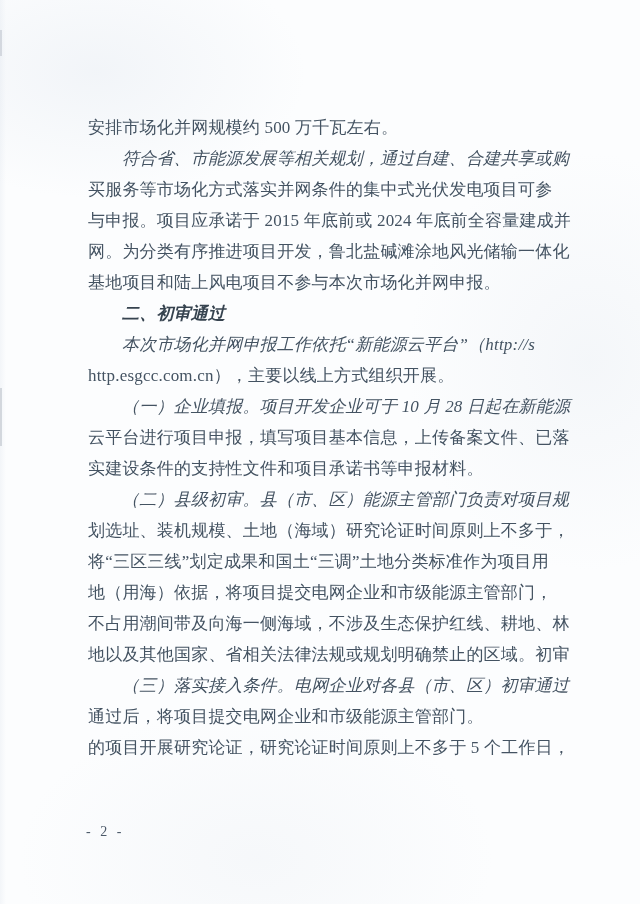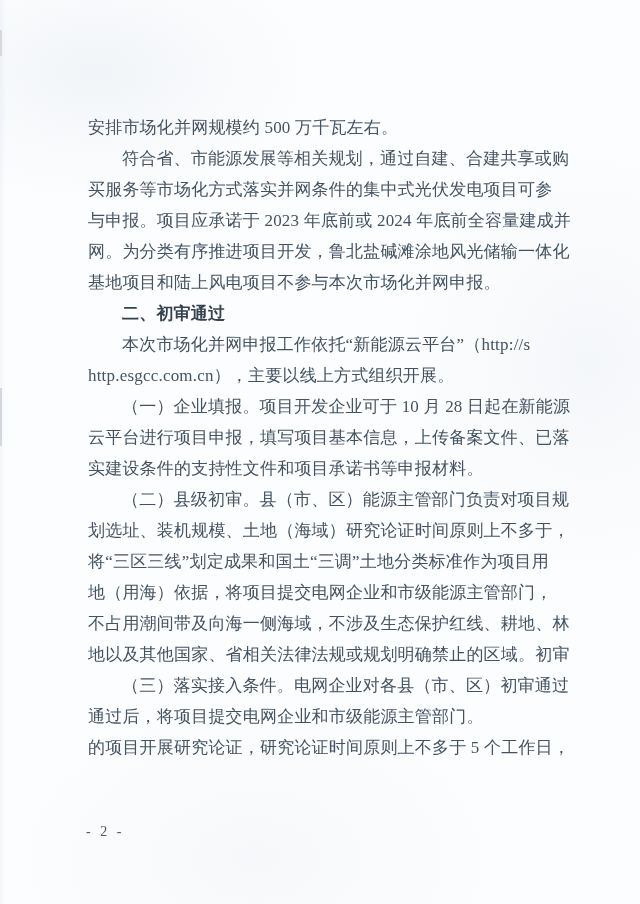--- a/index.html
+++ b/index.html
@@ -28,21 +28,21 @@
     top: 112px;
     width: 492px;
   }
   .line {
     font-size: 17px;
     line-height: 31px;
     letter-spacing: 0.2px;
     white-space: nowrap;
     color: #445362;
   }
-  .indent { text-indent: 34px; }
+  .indent { text-indent: 34px; font-style: italic; }
   .heading {
     font-weight: bold;
     color: #36434f;
     font-family: "Liberation Sans", "DejaVu Sans", sans-serif;
   }
   .footer {
     position: absolute;
     left: 86px;
     top: 822px;
     font-size: 14px;
@@ -73,21 +73,21 @@
 <body>
 
 <div class="page">
   <div class="edge-artifact"></div>
   <div class="edge-artifact-2"></div>
 
   <div class="content">
     <div class="line">安排市场化并网规模约 500 万千瓦左右。</div>
     <div class="line indent">符合省、市能源发展等相关规划，通过自建、合建共享或购</div>
     <div class="line">买服务等市场化方式落实并网条件的集中式光伏发电项目可参</div>
-    <div class="line">与申报。项目应承诺于 2023 年底前或 2024 年底前全容量建成并</div>
+    <div class="line">与申报。项目应承诺于 2015 年底前或 2024 年底前全容量建成并</div>
     <div class="line">网。为分类有序推进项目开发，鲁北盐碱滩涂地风光储输一体化</div>
     <div class="line">基地项目和陆上风电项目不参与本次市场化并网申报。</div>
     <div class="line indent heading">二、初审通过</div>
     <div class="line indent">本次市场化并网申报工作依托“新能源云平台”（http://s</div>
     <div class="line">http.esgcc.com.cn），主要以线上方式组织开展。</div>
     <div class="line indent">（一）企业填报。项目开发企业可于 10 月 28 日起在新能源</div>
     <div class="line">云平台进行项目申报，填写项目基本信息，上传备案文件、已落</div>
     <div class="line">实建设条件的支持性文件和项目承诺书等申报材料。</div>
     <div class="line indent">（二）县级初审。县（市、区）能源主管部门负责对项目规</div>
     <div class="line">划选址、装机规模、土地（海域）研究论证时间原则上不多于，</div>

